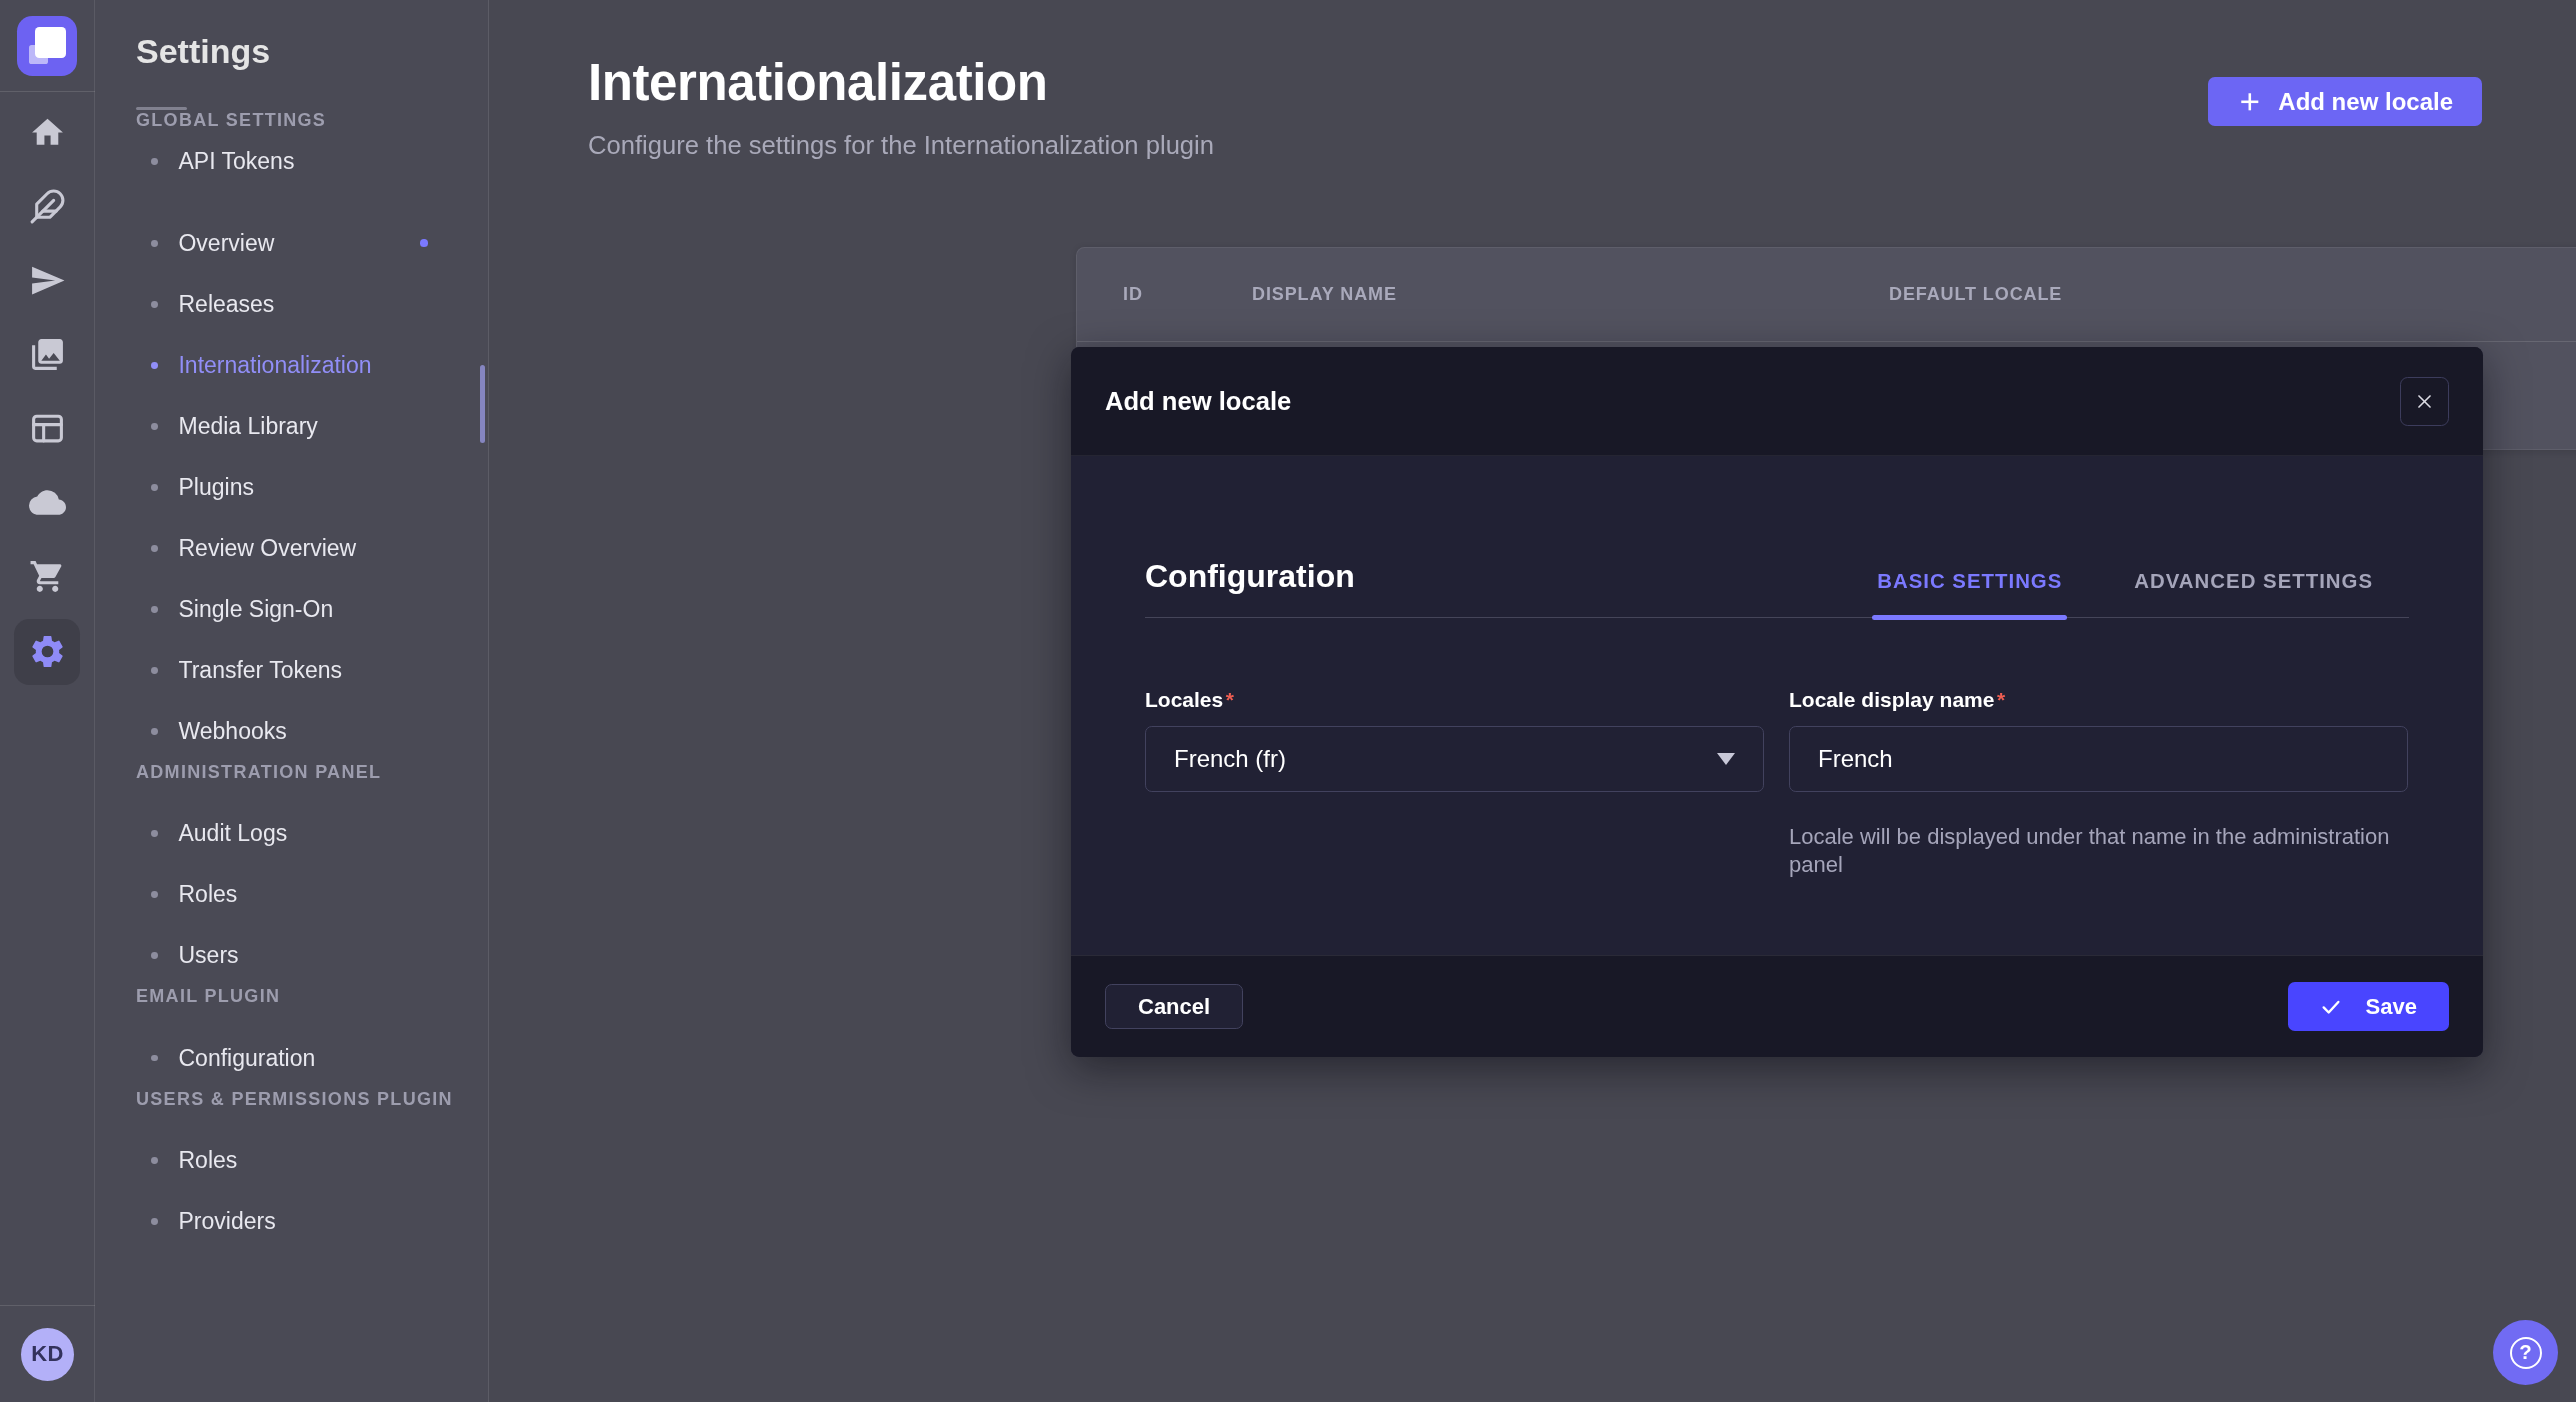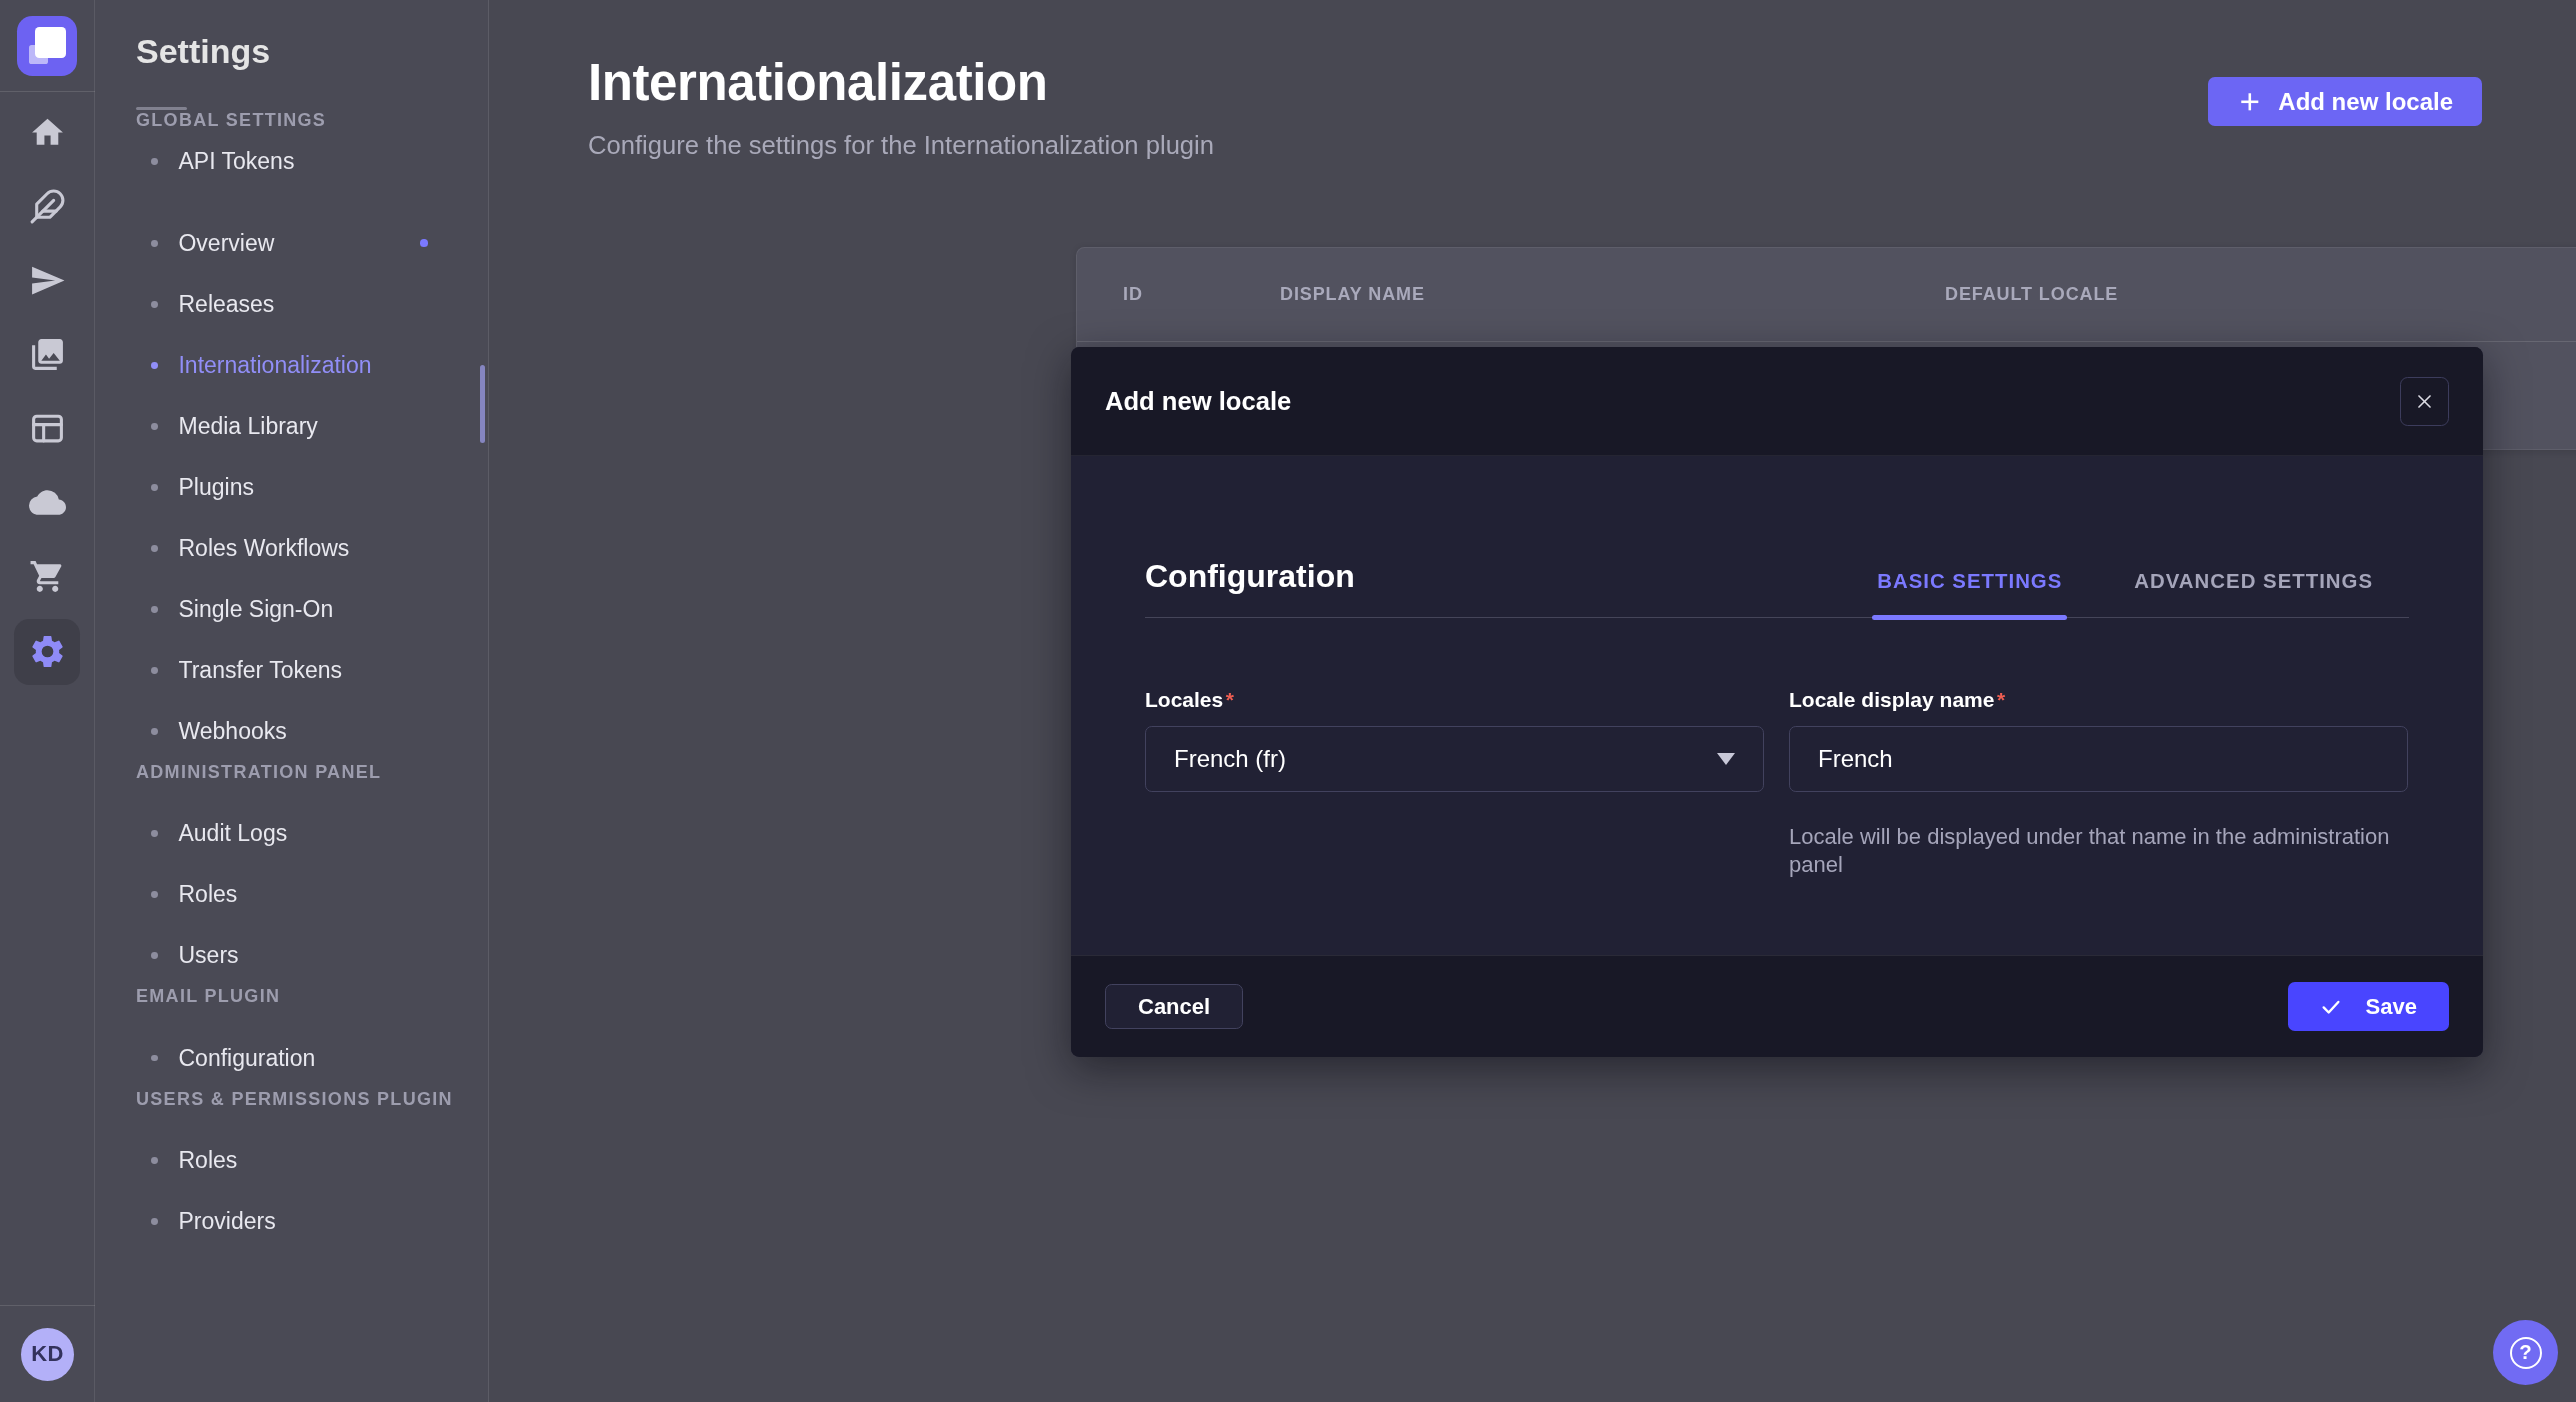--- a/index.html
+++ b/index.html
@@ -47,21 +47,21 @@
   .page-title { color:#fff; font-size:51px; font-weight:bold; letter-spacing:-0.4px;}
   .page-sub { color:#a9a9b9; font-size:25.6px; margin-top:19px; }
   .btn-add { margin-top:24px; height:49px; padding:0 29px; border-radius:6.8px; background:#6c66f4; border:none;
     color:#fff; font-size:24px; font-weight:600; display:flex; align-items:center; gap:15.3px; cursor:pointer;
     font-family:inherit;}
   .btn-add svg { width:25.6px; height:25.6px; stroke:#fff; stroke-width:2.4; }
 
   .card { position:absolute; left:587px; top:247px; width:1895px; height:203px; background:#52525f;
     border:0.9px solid rgba(255,255,255,.07); border-radius:8.5px; box-shadow:0 1.7px 6.8px rgba(20,20,30,.15);}
   .card-head { height:94px; display:flex; align-items:center; border-bottom:0.9px solid rgba(255,255,255,.12);}
-  .col { color:#a9a9bb; font-size:18px; font-weight:bold; letter-spacing:0.9px;margin-left:28px; }
+  .col { color:#a9a9bb; font-size:18px; font-weight:bold; letter-spacing:0.9px; }
   .col-id { margin-left:46px; width:129px; }
   .col-name { width:637px; }
   .card-row { height:107px; display:flex; align-items:center; justify-content:flex-end; }
 
   
   .modal { position:absolute; left:582px; top:347px; width:1412px; height:710px; border-radius:8.5px;
     background:#212134; box-shadow:0 12px 41px rgba(8,8,16,.5); z-index:5; display:flex; flex-direction:column;}
   .modal-head { height:109px; background:#181826; border-bottom:0.9px solid rgba(255,255,255,.06);
     border-radius:8.5px 8.5px 0 0; display:flex; align-items:center; padding:0 34px; }
   .modal-title { color:#fff; font-size:25.6px; font-weight:600; }
@@ -189,21 +189,21 @@
     <div class="nav-item">
       <span class="bullet"></span>
       <span>Media Library</span>
     </div>
     <div class="nav-item">
       <span class="bullet"></span>
       <span>Plugins</span>
     </div>
     <div class="nav-item">
       <span class="bullet"></span>
-      <span>Roles Workflows</span>
+      <span>Review Overview</span>
     </div>
     <div class="nav-item">
       <span class="bullet"></span>
       <span>Single Sign-On</span>
     </div>
     <div class="nav-item">
       <span class="bullet"></span>
       <span>Transfer Tokens</span>
     </div>
     <div class="nav-item">

